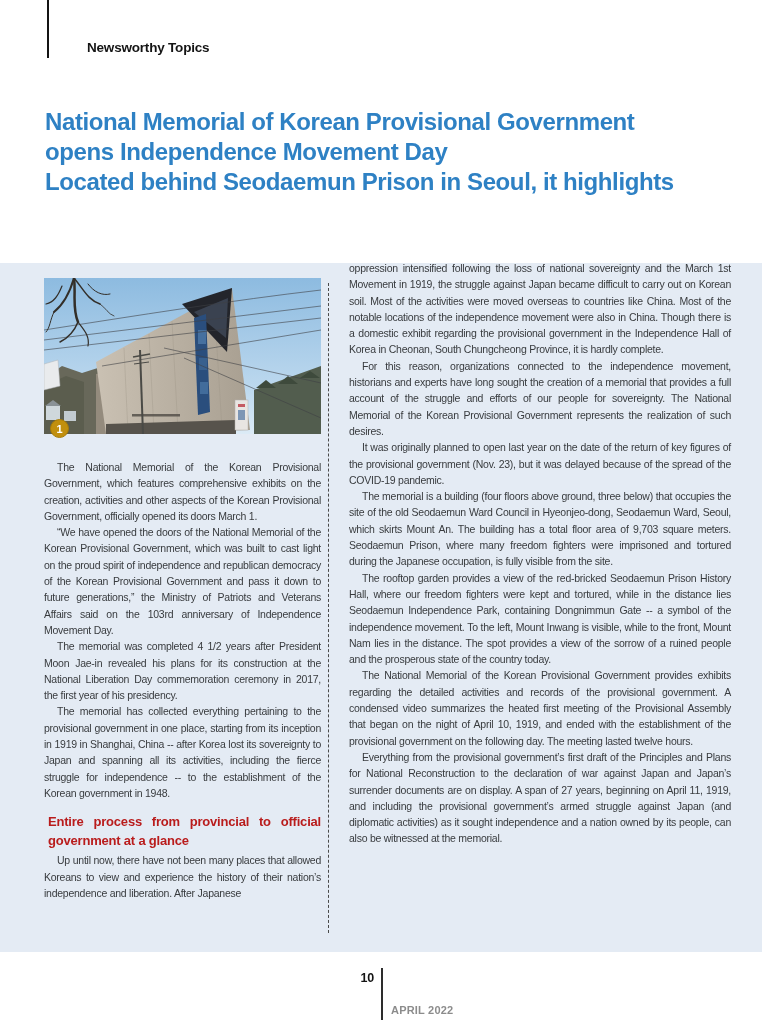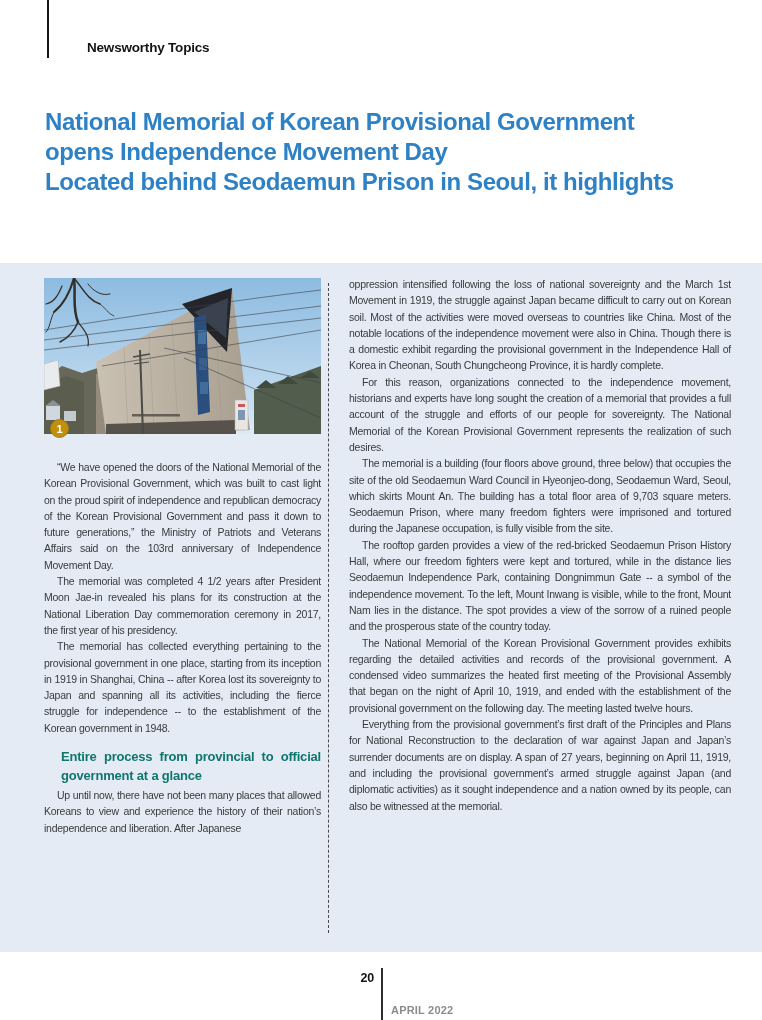--- a/index.html
+++ b/index.html
@@ -26,23 +26,23 @@
     color:#ffffff; font-size:11px; font-weight:bold;
     display:flex; align-items:center; justify-content:center;
   }
   .col {
     position:absolute; text-align:justify; color:#383b3e;
     font-size:10.5px; line-height:16.3px; letter-spacing:-0.25px;
   }
   .col p { margin:0; text-indent:13px; }
   .col p.noindent { text-indent:0; }
   .left { left:44px; top:459px; width:277px; }
-  .right { left:349px; top:276px; width:382px; }
+  .right { left:349px; top:260px; width:382px; }
   .subhead {
-    margin:11px 0 2px 17px; font-size:13px; line-height:19px; color:#0f766e;
+    margin:11px 0 2px 4px; font-size:13px; line-height:19px; color:#b91c1c;
     font-weight:bold; text-align:justify; letter-spacing:-0.2px;
   }
   .divider { position:absolute; left:328px; top:283px; height:650px; width:0; border-left:1px dashed #4a4a4a; }
   .footer-pageno {
     position:absolute; left:346px; top:971px; width:28px; text-align:right;
     font-weight:bold; font-size:12.5px; color:#141414; letter-spacing:-0.2px;
   }
   .footer-rule { position:absolute; left:381px; top:968px; width:2px; height:52px; background:#2d2d2d; }
   .footer-issue {
     position:absolute; left:391px; top:972px; font-size:11px; font-weight:bold;
@@ -141,35 +141,37 @@
         <path d="M34,44 C30,54 24,60 16,64" stroke-width="1.5"></path>
         <path d="M34,44 C40,52 46,58 44,68" stroke-width="1.2"></path>
         <path d="M10,34 C6,42 6,50 2,54" stroke-width="1"></path>
         <path d="M56,26 C62,30 64,36 70,38" stroke-width="0.8"></path>
       </g>
     </svg>
     <figcaption class="badge">1</figcaption>
   </figure>
 
   <div class="col left">
+    <p>The National Memorial of the Korean Provisional Government, which features comprehensive exhibits on the creation, activities and other aspects of the Korean Provisional Government, officially opened its doors March 1.</p>
     <p>“We have opened the doors of the National Memorial of the Korean Provisional Government, which was built to cast light on the proud spirit of independence and republican democracy of the Korean Provisional Government and pass it down to future generations,” the Ministry of Patriots and Veterans Affairs said on the 103rd anniversary of Independence Movement Day.</p>
     <p>The memorial was completed 4 1/2 years after President Moon Jae-in revealed his plans for its construction at the National Liberation Day commemoration ceremony in 2017, the first year of his presidency.</p>
     <p>The memorial has collected everything pertaining to the provisional government in one place, starting from its inception in 1919 in Shanghai, China -- after Korea lost its sovereignty to Japan and spanning all its activities, including the fierce struggle for independence -- to the establishment of the Korean government in 1948.</p>
     <h2 class="subhead">Entire process from provincial to official government at a glance</h2>
     <p>Up until now, there have not been many places that allowed Koreans to view and experience the history of their nation’s independence and liberation. After Japanese</p>
   </div>
 
   <div class="divider"></div>
 
   <div class="col right">
     <p class="noindent">oppression intensified following the loss of national sovereignty and the March 1st Movement in 1919, the struggle against Japan became difficult to carry out on Korean soil. Most of the activities were moved overseas to countries like China. Most of the notable locations of the independence movement were also in China. Though there is a domestic exhibit regarding the provisional government in the Independence Hall of Korea in Cheonan, South Chungcheong Province, it is hardly complete.</p>
     <p>For this reason, organizations connected to the independence movement, historians and experts have long sought the creation of a memorial that provides a full account of the struggle and efforts of our people for sovereignty. The National Memorial of the Korean Provisional Government represents the realization of such desires.</p>
+    <p>It was originally planned to open last year on the date of the return of key figures of the provisional government (Nov. 23), but it was delayed because of the spread of the COVID-19 pandemic.</p>
     <p>The memorial is a building (four floors above ground, three below) that occupies the site of the old Seodaemun Ward Council in Hyeonjeo-dong, Seodaemun Ward, Seoul, which skirts Mount An. The building has a total floor area of 9,703 square meters. Seodaemun Prison, where many freedom fighters were imprisoned and tortured during the Japanese occupation, is fully visible from the site.</p>
     <p>The rooftop garden provides a view of the red-bricked Seodaemun Prison History Hall, where our freedom fighters were kept and tortured, while in the distance lies Seodaemun Independence Park, containing Dongnimmun Gate -- a symbol of the independence movement. To the left, Mount Inwang is visible, while to the front, Mount Nam lies in the distance. The spot provides a view of the sorrow of a ruined people and the prosperous state of the country today.</p>
     <p>The National Memorial of the Korean Provisional Government provides exhibits regarding the detailed activities and records of the provisional government. A condensed video summarizes the heated first meeting of the Provisional Assembly that began on the night of April 10, 1919, and ended with the establishment of the provisional government on the following day. The meeting lasted twelve hours.</p>
     <p>Everything from the provisional government’s first draft of the Principles and Plans for National Reconstruction to the declaration of war against Japan and Japan’s surrender documents are on display. A span of 27 years, beginning on April 11, 1919, and including the provisional government’s armed struggle against Japan (and diplomatic activities) as it sought independence and a nation owned by its people, can also be witnessed at the memorial.</p>
   </div>
 
-  <div class="footer-pageno">20</div>
+  <div class="footer-pageno">10</div>
   <div class="footer-rule"></div>
   <div class="footer-issue">APRIL 2022</div>
 
 </div>
 
 </body></html>

